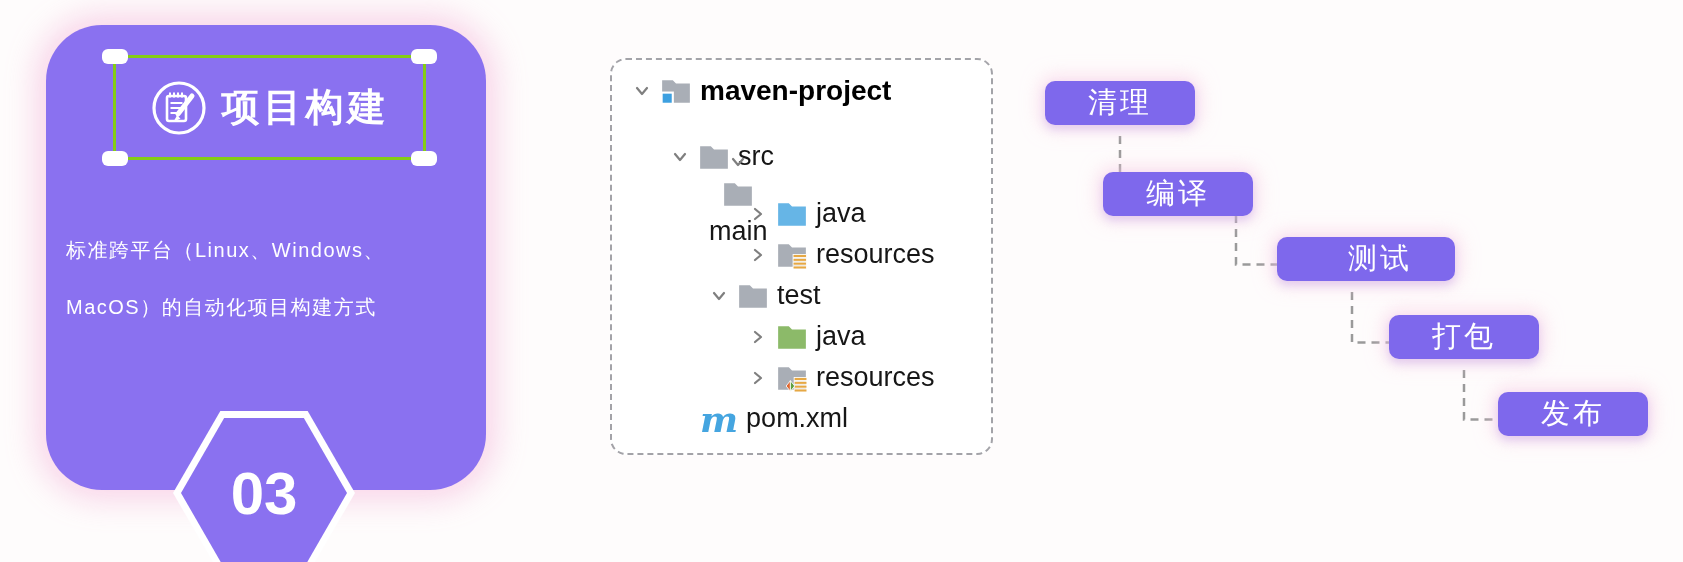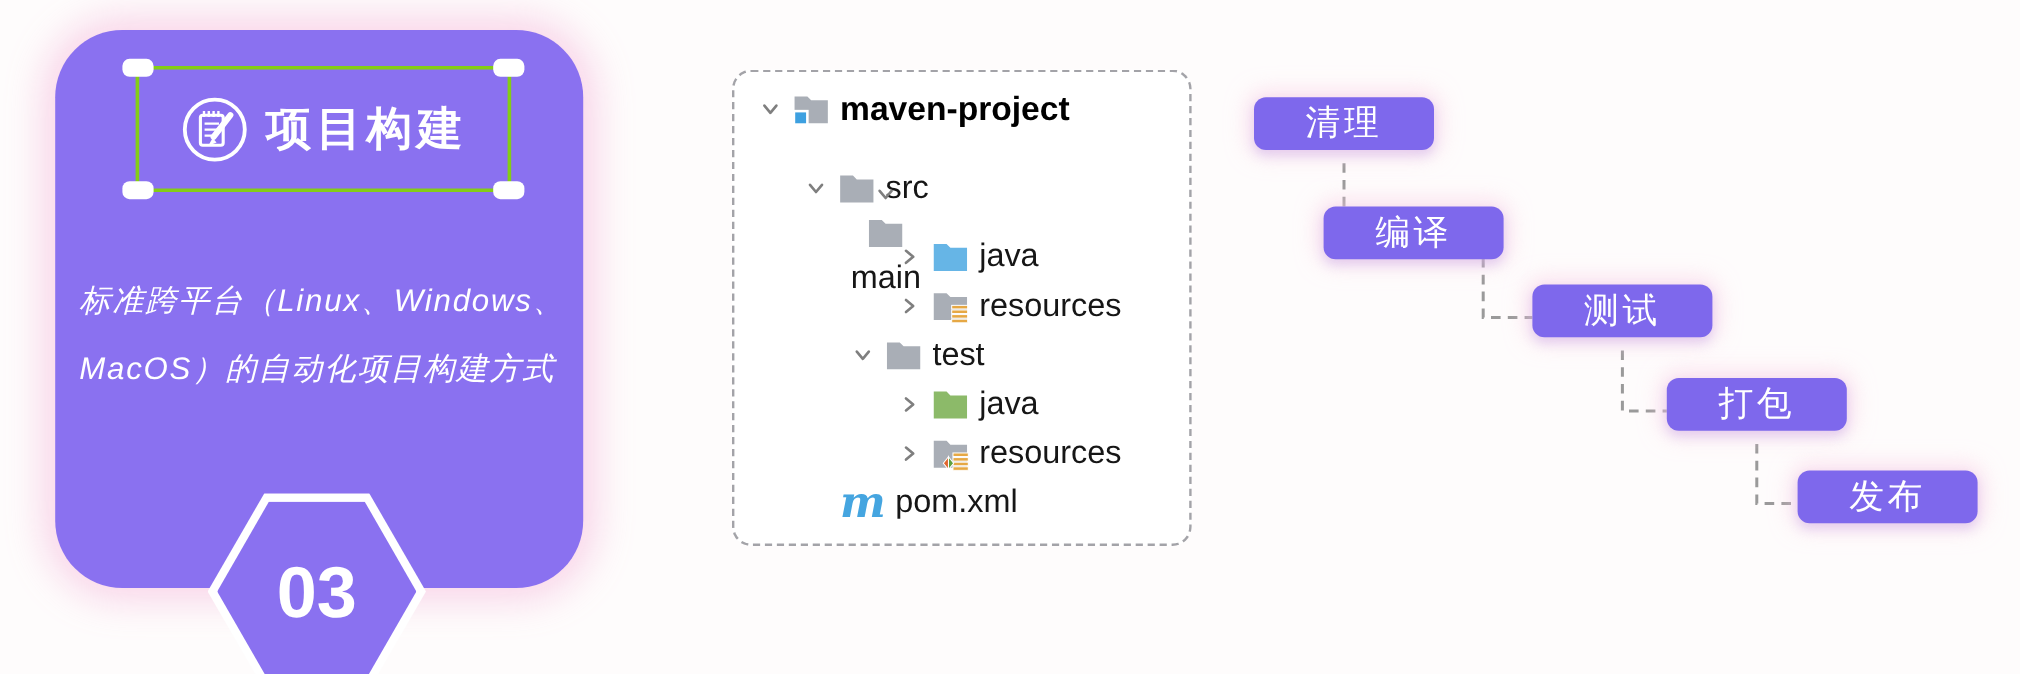--- a/index.html
+++ b/index.html
@@ -21,22 +21,22 @@
   }
   .cap{position:absolute;width:26px;height:15px;background:#ffffff;border-radius:6px;}
   .cap.tl{left:-14px;top:-9px;}
   .cap.tr{right:-14px;top:-9px;}
   .cap.bl{left:-14px;bottom:-9px;}
   .cap.br{right:-14px;bottom:-9px;}
   .card-title{
     color:#ffffff;font-size:38px;font-weight:bold;letter-spacing:4px;white-space:nowrap;
   }
   .card-desc{
-    position:absolute;left:20px;top:212px;color:#ffffff;font-size:26px;
-    letter-spacing:1.5px;white-space:nowrap;font-style:italic;
+    position:absolute;left:20px;top:212px;color:#ffffff;font-size:20px;
+    letter-spacing:1.5px;white-space:nowrap;
   }
   .card-desc .line{height:26px;line-height:26px;margin-bottom:31px;}
   
   .hex-outer{
     position:absolute;left:127px;top:386px;width:182px;height:164px;
     background:#ffffff;
     clip-path:polygon(26% 0,74% 0,100% 50%,74% 100%,26% 100%,0 50%);
     filter:drop-shadow(0 0 10px rgba(248,190,220,.95));
   }
   .hex-inner{
@@ -65,21 +65,21 @@
   }
   
   .step{
     position:absolute;width:150px;height:44px;background:#7e68ec;border-radius:10px;
     color:#fff;font-size:29px;letter-spacing:3px;
     display:flex;align-items:center;justify-content:center;
     box-shadow:0 0 18px 5px rgba(250,205,228,.6), 0 4px 9px rgba(120,95,230,.3);
   }
   .step-1{left:1045px;top:81px;}
   .step-2{left:1103px;top:160px;margin-top:12px;}
-  .step-3{left:1277px;top:237px;}
+  .step-3{left:1277px;top:237px;padding-left:28px;}
   .step-4{left:1389px;top:315px;}
   .step-5{left:1498px;top:392px;}
   .connectors{position:absolute;left:0;top:0;pointer-events:none;}
 </style>
 </head>
 <body>
 
 <div class="card">
   <div class="frame">
     <span class="cap tl"></span>

